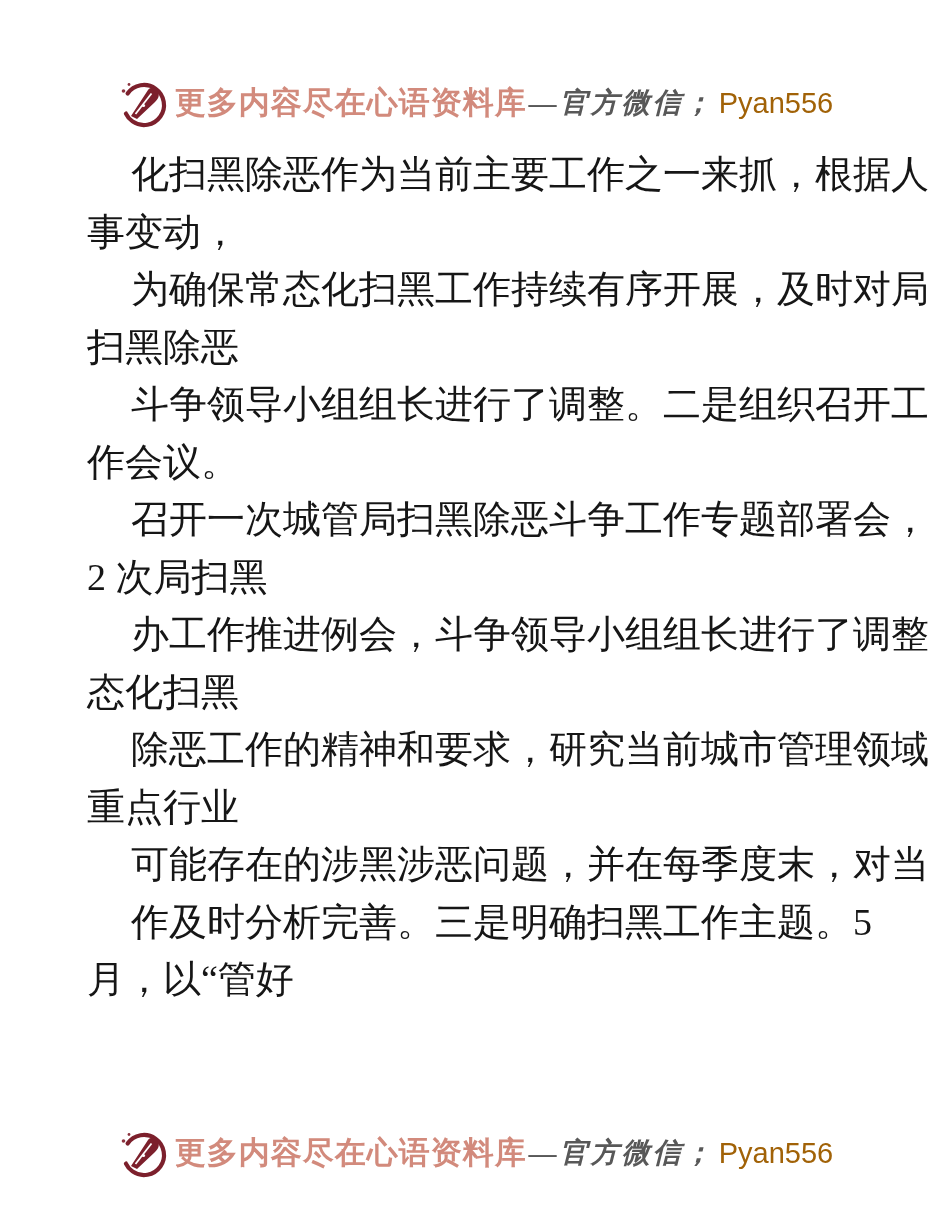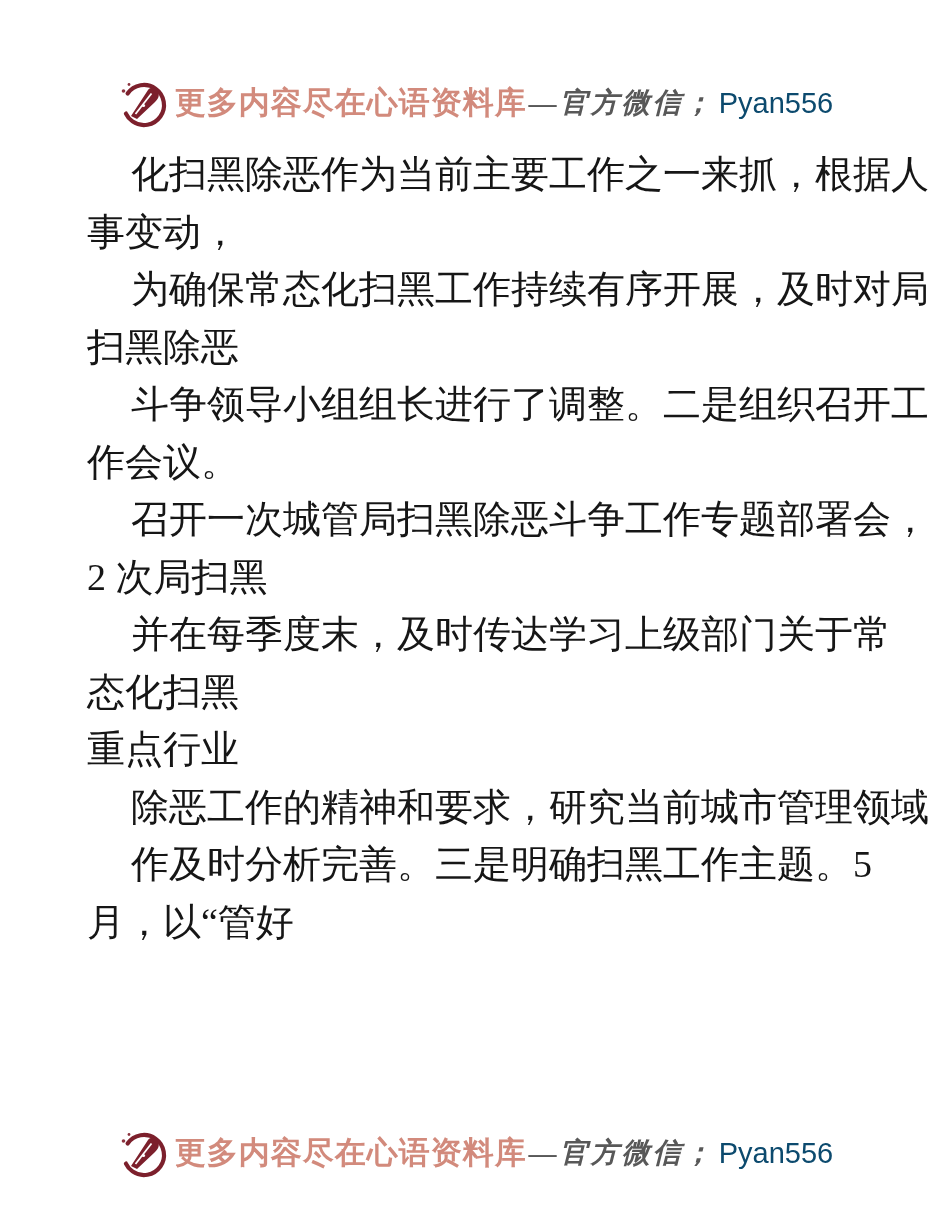--- a/index.html
+++ b/index.html
@@ -48,21 +48,21 @@
     font-style: italic;
     font-weight: bold;
     font-size: 28px;
     letter-spacing: 3px;
     color: #585858;
     margin-left: 2px;
   }
   .wm-id {
     font-family: "Liberation Sans", sans-serif;
     font-size: 29px;
-    color: #0c4a6e;
+    color: #a16207;
     margin-left: 4px;
   }
 
   
   .doc-body {
     position: absolute;
     top: 132px;
     left: 87px;
     width: 776px;
     color: #161616;
@@ -99,24 +99,25 @@
 
   <div class="doc-body">
     <div class="doc-line indent">化扫黑除恶作为当前主要工作之一来抓，根据人</div>
     <div class="doc-line">事变动，</div>
     <div class="doc-line indent">为确保常态化扫黑工作持续有序开展，及时对局</div>
     <div class="doc-line">扫黑除恶</div>
     <div class="doc-line indent">斗争领导小组组长进行了调整。二是组织召开工</div>
     <div class="doc-line">作会议。</div>
     <div class="doc-line indent">召开一次城管局扫黑除恶斗争工作专题部署会，</div>
     <div class="doc-line">2 次局扫黑</div>
-    <div class="doc-line indent">并在每季度末，及时传达学习上级部门关于常</div>
+    <div class="doc-line indent">办工作推进例会，斗争领导小组组长进行了调整</div>
     <div class="doc-line">态化扫黑</div>
+    <div class="doc-line indent">除恶工作的精神和要求，研究当前城市管理领域</div>
     <div class="doc-line">重点行业</div>
-    <div class="doc-line indent">除恶工作的精神和要求，研究当前城市管理领域</div>
+    <div class="doc-line indent">可能存在的涉黑涉恶问题，并在每季度末，对当</div>
     <div class="doc-line indent">作及时分析完善。三是明确扫黑工作主题。5</div>
     <div class="doc-line">月，以“管好</div>
   </div>
 
   <div class="watermark footer">
     <svg class="wm-logo" viewBox="0 0 52 52" aria-hidden="true">
       <circle cx="27" cy="27" r="20" fill="none" stroke="#7c202c" stroke-width="4.2" stroke-dasharray="104 22" stroke-linecap="round" transform="rotate(-145 27 27)"></circle>
       <path d="M14 38 L31 12 C33.5 8.5 39 9.5 41 13.5 C43 17.5 41 21.5 37.5 24.5 L20 41 Z" fill="#7c202c"></path>
       <path d="M18.5 36 L34.5 15.5" stroke="#ffffff" stroke-width="1.8" fill="none"></path>
       <circle cx="26.5" cy="27.5" r="1.6" fill="#ffffff"></circle>

